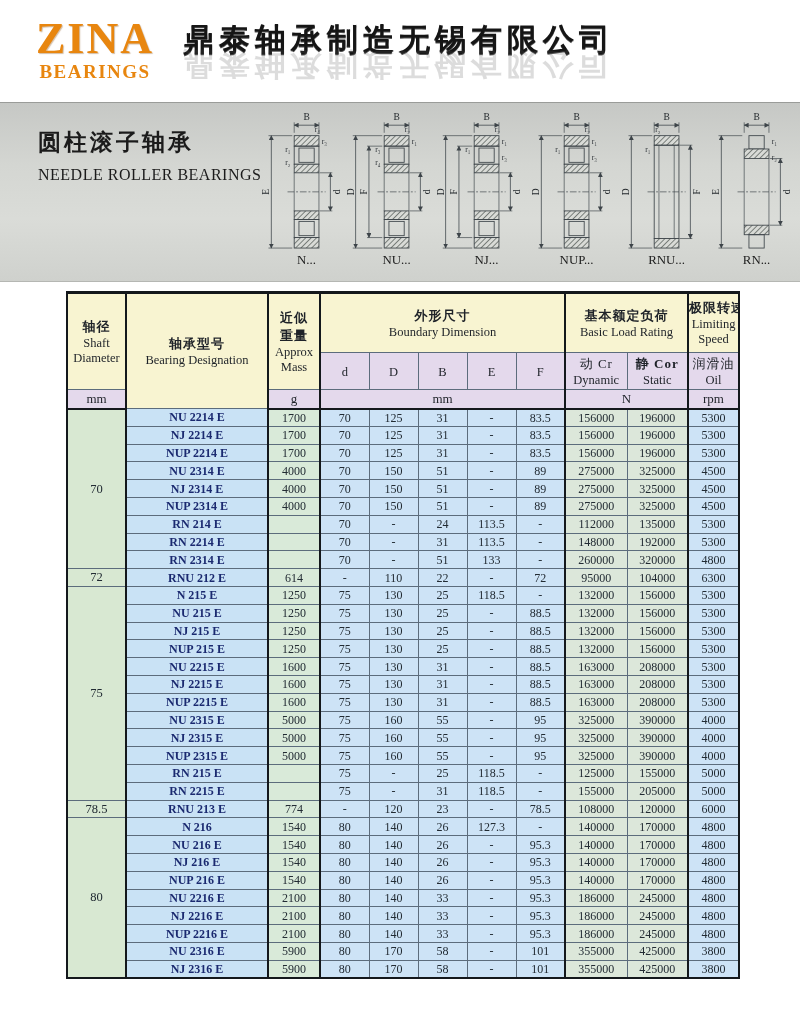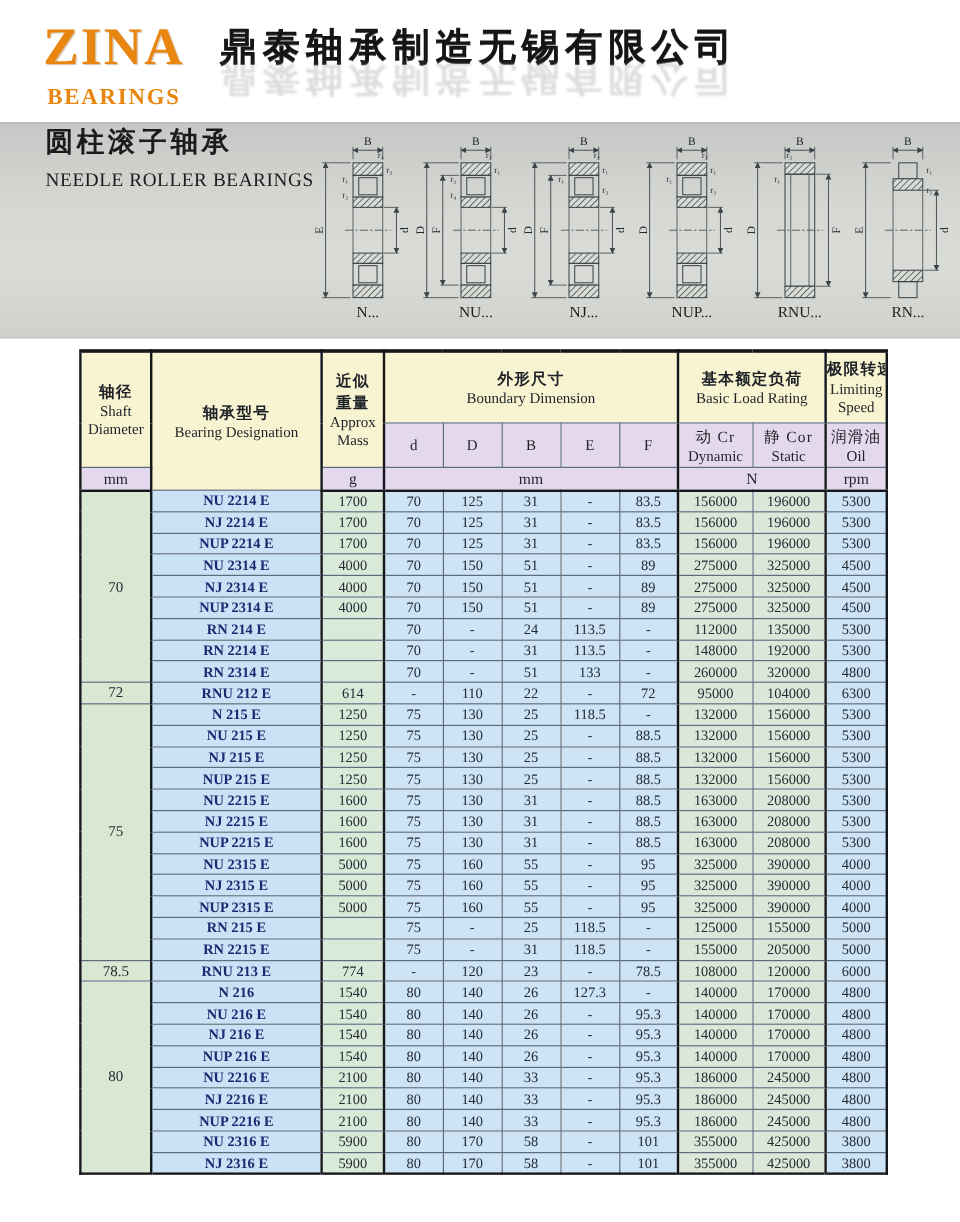--- a/index.html
+++ b/index.html
@@ -5,32 +5,32 @@
   * { margin:0; padding:0; box-sizing:border-box; }
   html,body { width:800px; height:1018px; background:#ffffff; overflow:hidden;
               font-family:"Liberation Serif", serif; }
   .page { position:relative; width:688px; height:1018px; background:#fff; }
 
   
   .top-header { position:absolute; left:0; top:0; width:800px; height:102px; background:#fff; }
   .logo { position:absolute; left:36px; top:18px; text-align:center; color:#e8860f; }
   .logo-zina { font-size:44px; font-weight:bold; letter-spacing:2px; line-height:0.95;
                font-family:"Liberation Serif", serif; text-shadow:1px 1px 1px rgba(130,70,0,.35); }
-  .logo-bearings { font-size:19px; font-weight:bold; letter-spacing:1.5px; margin-top:11px; }
+  .logo-bearings { font-size:19px; font-weight:bold; letter-spacing:1.5px; margin-top:1px; }
   .company { position:absolute; left:183px; top:24px; line-height:1; }
   .company-name { font-size:31px; font-weight:bold; color:#151515; letter-spacing:5px;
                   font-family:"DejaVu Sans", sans-serif; text-shadow:0 1px 0 #555; }
   .company-reflect { transform:scaleY(-1); opacity:.20; color:#555; filter:blur(0.7px);
                      position:relative; top:-6px; text-shadow:none; }
 
   
   .band { position:absolute; left:0; top:102px; width:800px; height:180px;
           background:linear-gradient(180deg,#c6c8c5 0%, #d4d6d2 35%, #dadcd8 65%, #cfd1cd 100%);
           border-top:1px solid #9a9c99; border-bottom:1px solid #b5b7b3; }
-  .band-title { position:absolute; left:38px; top:0; }
+  .band-title { position:absolute; left:38px; top:24px; }
   .title-cn { font-size:23px; font-weight:bold; color:#1b1b1b; letter-spacing:3px; }
   .title-en { font-size:16px; color:#1b1b1b; margin-top:8px; letter-spacing:.5px; }
   .diagrams { position:absolute; left:256px; top:6px; display:flex; gap:6px; }
   .diagrams svg text { font-family:"Liberation Serif", serif; }
 
   
   .table-wrap { position:absolute; left:66px; top:291px; width:672px; }
   table.spec { width:672px; border-collapse:collapse; table-layout:fixed;
                border:2px solid #14181c; border-top-width:3px; }
   table.spec th, table.spec td { border:1px solid #5c6c7c; text-align:center;
@@ -316,21 +316,21 @@
           <th class="lav bl2"><span class="hen">d</span></th>
           <th class="lav"><span class="hen">D</span></th>
           <th class="lav"><span class="hen">B</span></th>
           <th class="lav"><span class="hen">E</span></th>
           <th class="lav"><span class="hen">F</span></th>
           <th class="lav bl2">
             <div class="hcn" style="font-weight:normal">动 Cr</div>
             <div class="hen">Dynamic</div>
           </th>
           <th class="lav">
-            <div class="hcn" style="font-weight:normal">静 Cor</div>
+            <div class="hcn" style="font-weight:bold">静 Cor</div>
             <div class="hen">Static</div>
           </th>
           <th class="lav bl2">
             <div class="hcn" style="font-weight:normal">润滑油</div>
             <div class="hen">Oil</div>
           </th>
         </tr>
         <tr class="hu">
           <th class="lav">mm</th>
           <th class="lav bl2">g</th>

